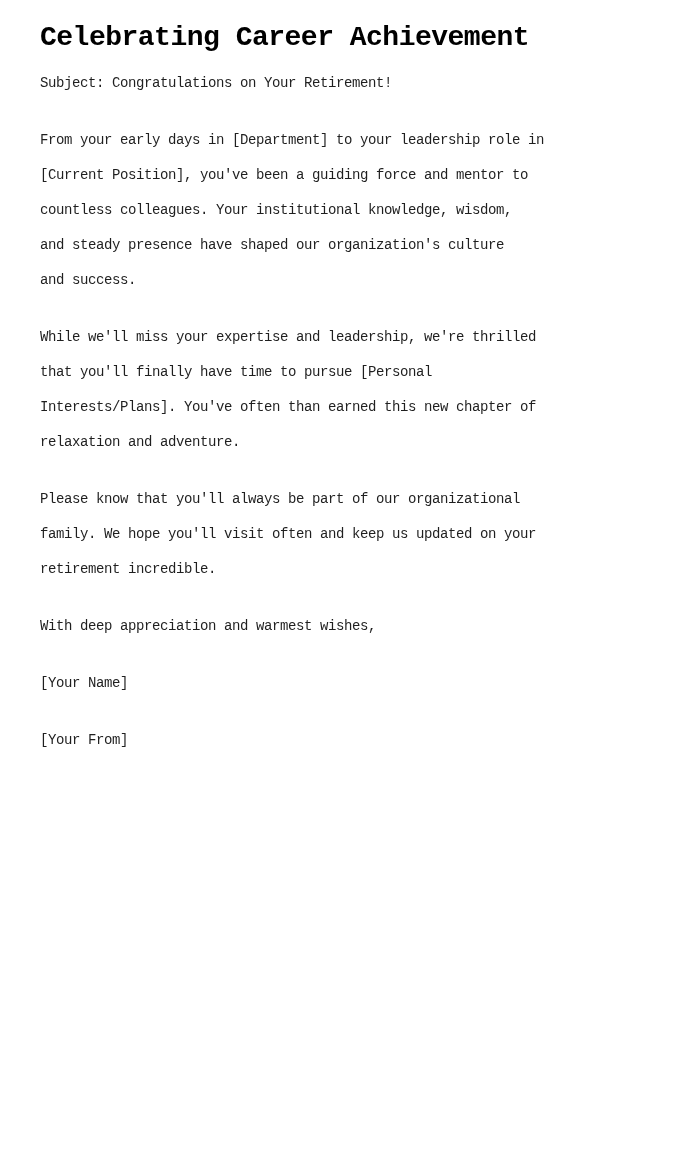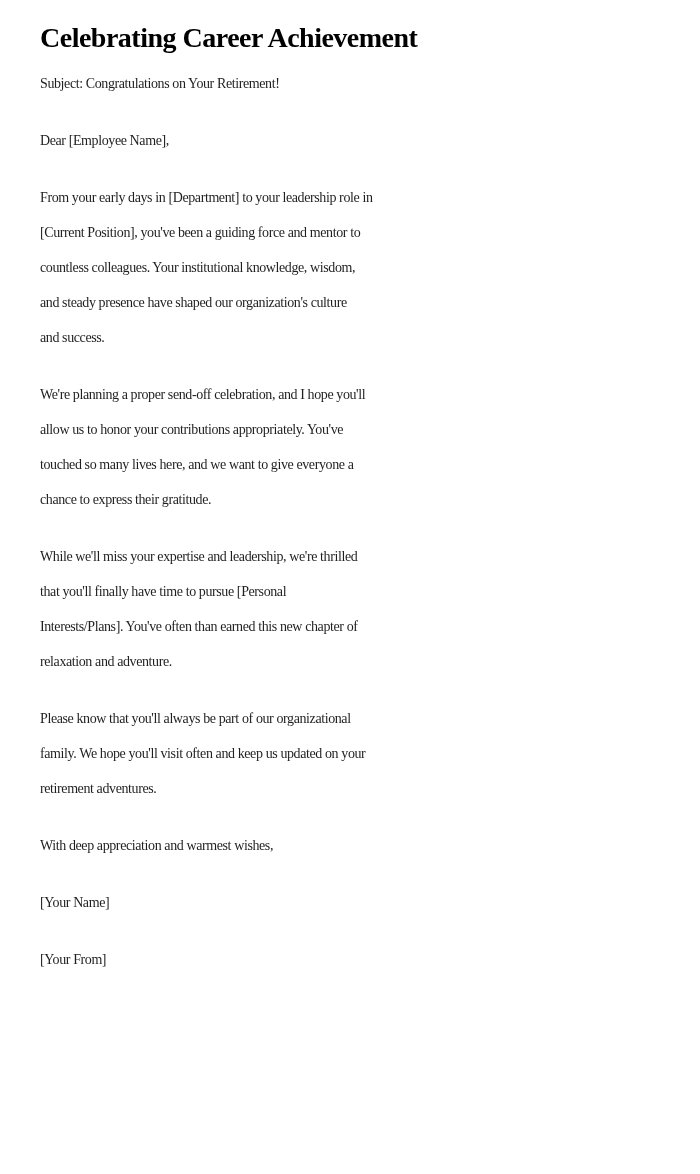--- a/index.html
+++ b/index.html
@@ -7,21 +7,21 @@
     padding: 0;
     background: #ffffff;
   }
   .page {
     width: 700px;
     height: 981px;
     box-sizing: border-box;
     background: #ffffff;
     padding: 20px 40px 0 40px;
     overflow: hidden;
-    font-family: Liberation Serif, serif;
+    font-family: Liberation Mono, monospace;
   }
   .doc-title {
     margin: 0 0 10px 0;
     font-size: 28px;
     line-height: 36px;
     font-weight: bold;
     letter-spacing: -0.5px;
     color: #000000;
   }
   .para {
@@ -35,42 +35,37 @@
 </style>
 </head>
 <body>
 
 <div class="page">
 
   <h1 class="doc-title">Celebrating Career Achievement</h1>
 
   <p class="para">Subject: Congratulations on Your Retirement!</p>
 
-  <p class="para">Dear [Employee Name],</p>
 
 
   <p class="para">From your early days in [Department] to your leadership role in
 [Current Position], you've been a guiding force and mentor to
 countless colleagues. Your institutional knowledge, wisdom,
 and steady presence have shaped our organization's culture
 and success.</p>
 
-  <p class="para">We're planning a proper send-off celebration, and I hope you'll
-allow us to honor your contributions appropriately. You've
-touched so many lives here, and we want to give everyone a
-chance to express their gratitude.</p>
 
   <p class="para">While we'll miss your expertise and leadership, we're thrilled
 that you'll finally have time to pursue [Personal
 Interests/Plans]. You've often than earned this new chapter of
 relaxation and adventure.</p>
 
   <p class="para">Please know that you'll always be part of our organizational
 family. We hope you'll visit often and keep us updated on your
-retirement adventures.</p>
+retirement incredible.</p>
 
   <p class="para">With deep appreciation and warmest wishes,</p>
 
   <p class="para">[Your Name]</p>
 
   <p class="para">[Your From]</p>
 
 </div>
 
 </body></html>

